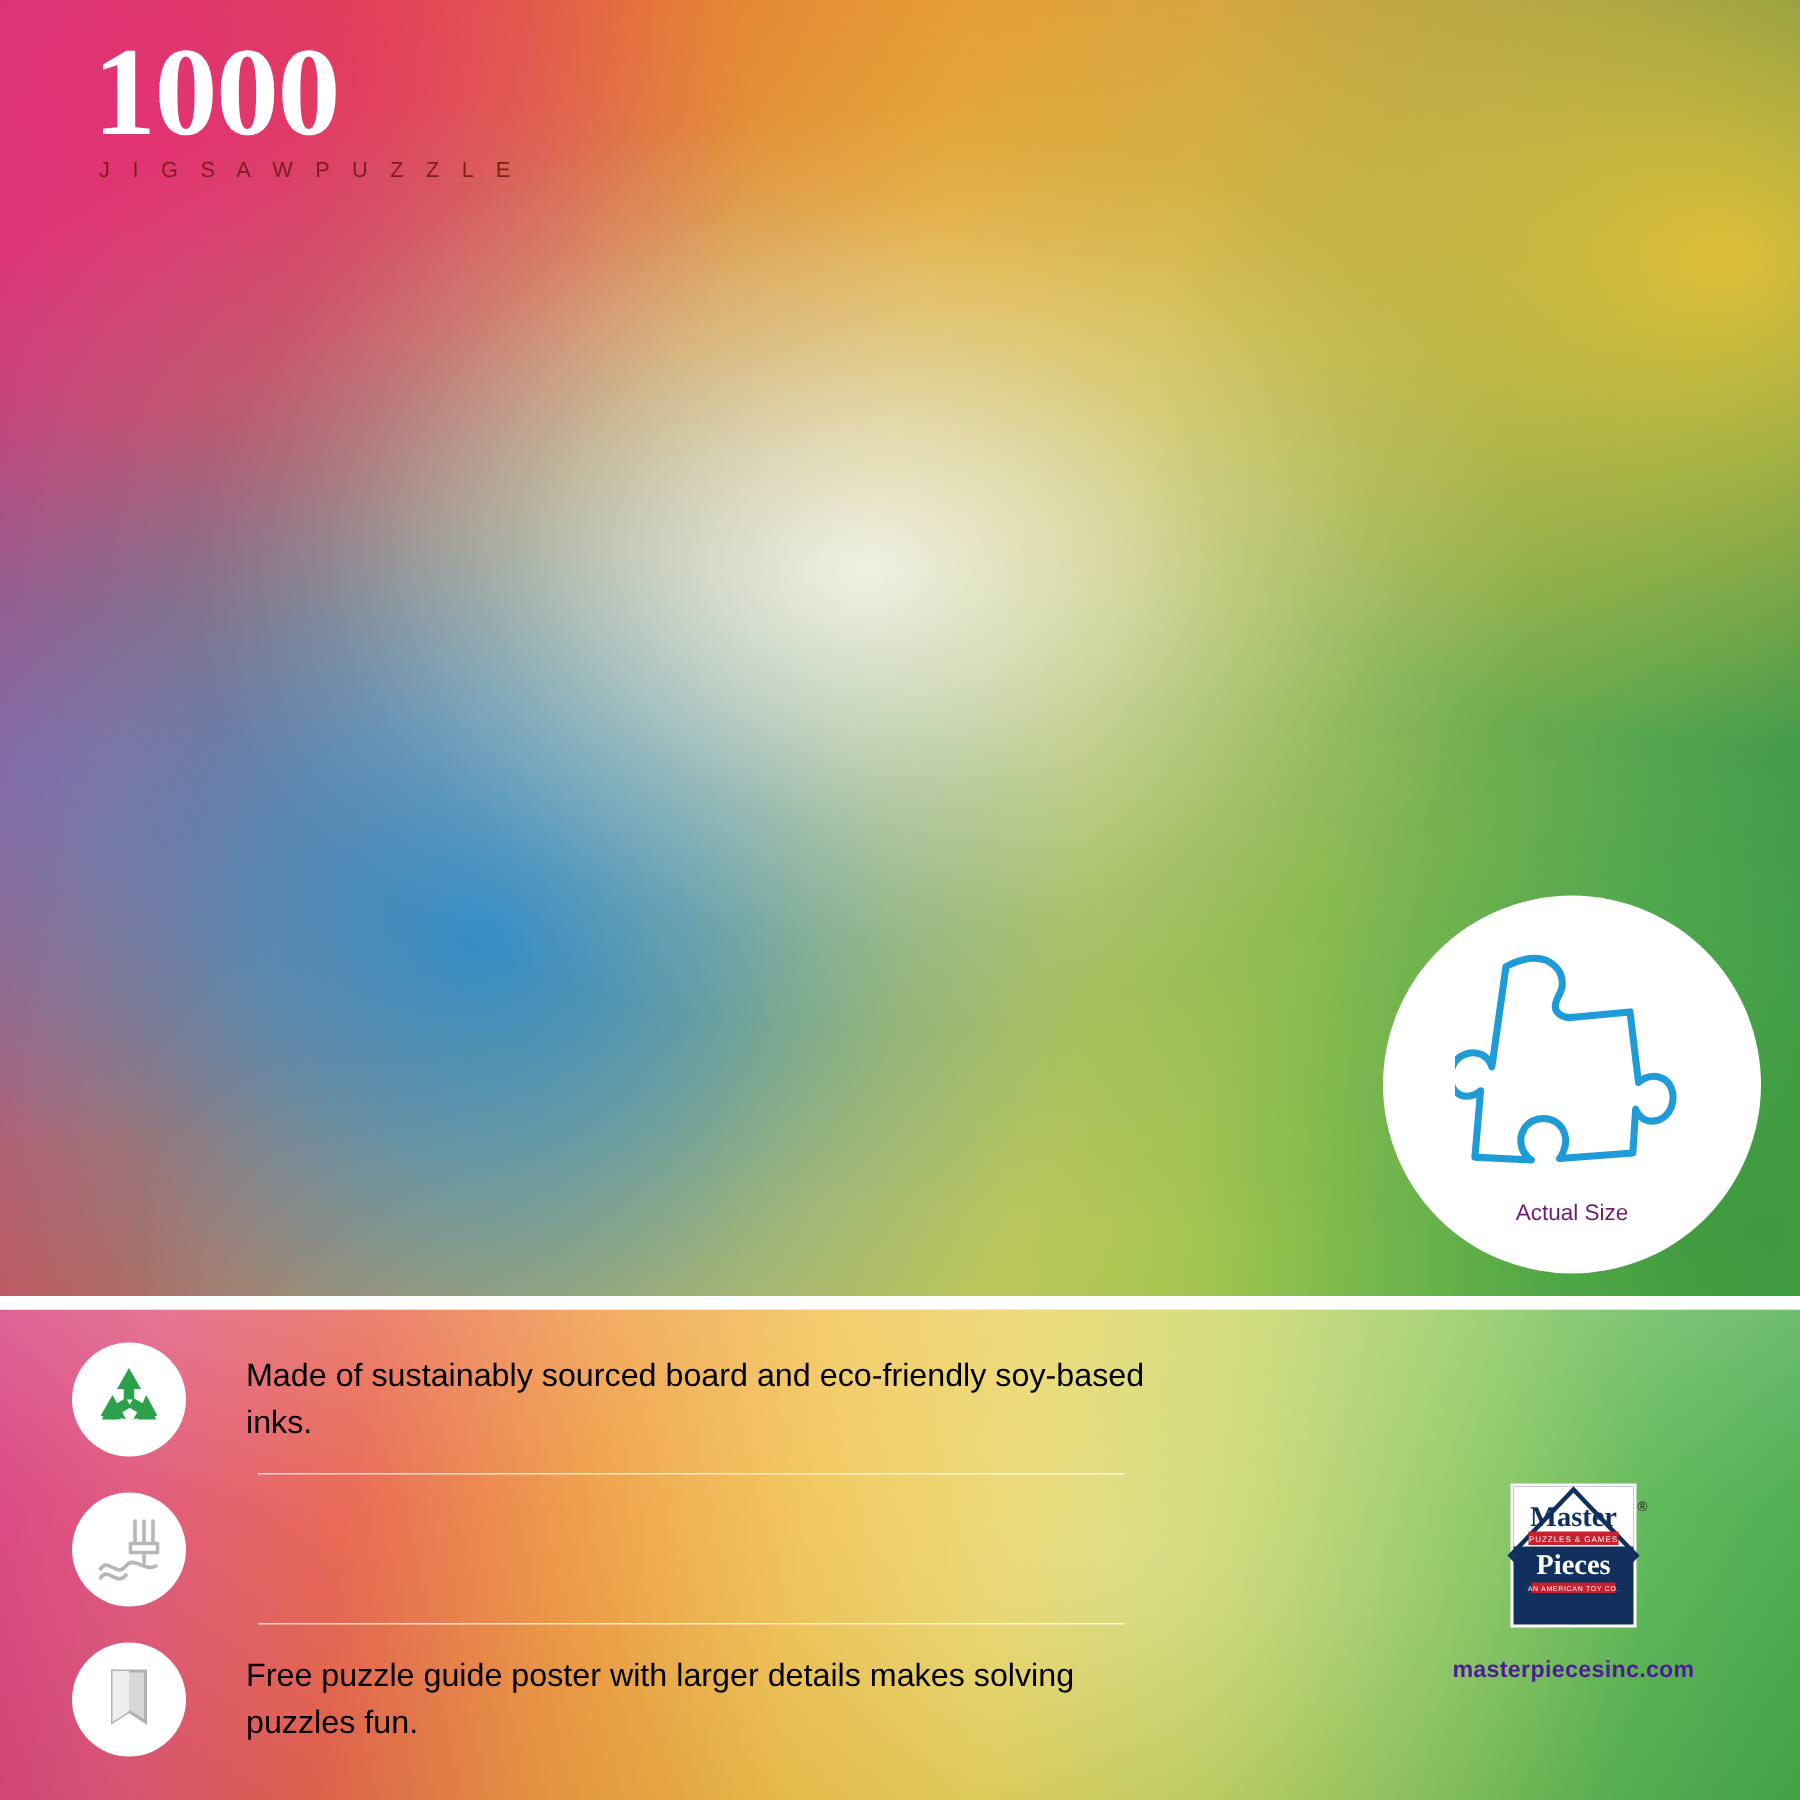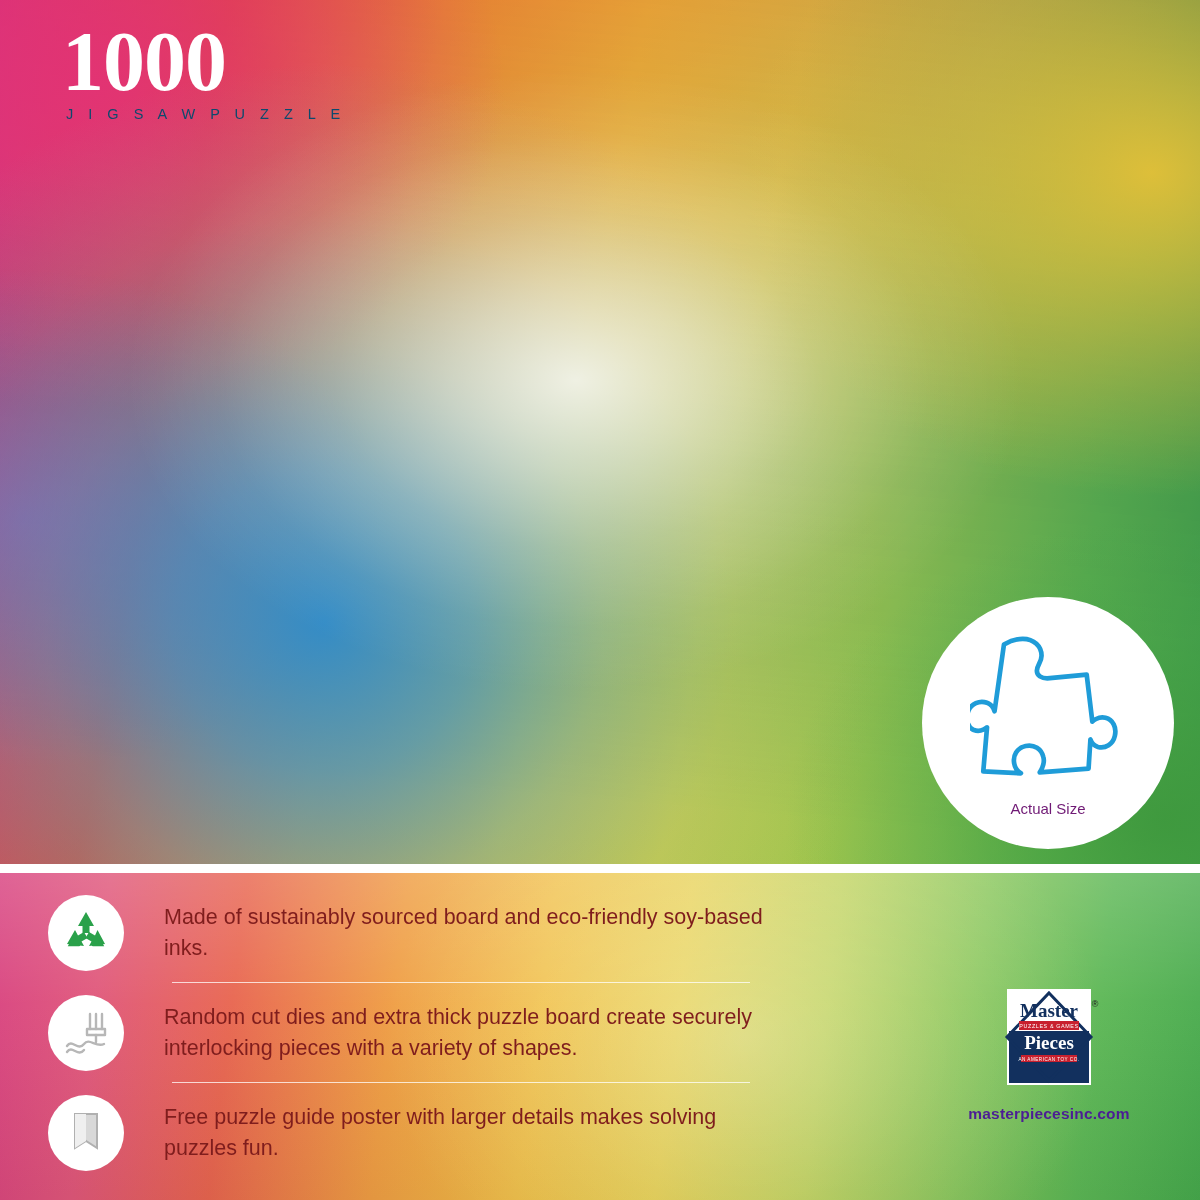--- a/index.html
+++ b/index.html
@@ -109,21 +109,21 @@
     font-weight: bold;
     color: #ffffff;
     letter-spacing: -1px;
     font-family: Liberation Serif, serif;
   }
   .piece-sub {
     margin-top: 4px;
     margin-left: 4px;
     font-size: 14.5px;
     letter-spacing: 5.5px;
-    color: #0c4a6e;
+    color: #7f1d1d;
     font-family: "Liberation Sans", sans-serif;
   }
 
   
   .actual-size-badge {
     position: absolute;
     left: 922px;
     top: 597px;
     width: 252px;
     height: 252px;
@@ -219,21 +219,21 @@
     min-width: 76px;
     border-radius: 50%;
     background: #ffffff;
     display: flex;
     align-items: center;
     justify-content: center;
     margin-left: 8px;
   }
   .feature-text {
     margin-left: 40px;
-    color: #7f1d1d;
+    color: #000000;
     font-size: 21.5px;
     line-height: 31px;
     font-family: "Liberation Sans", sans-serif;
   }
   .feature-rule {
     position: absolute;
     left: 132px;
     right: 30px;
     bottom: 0;
     height: 1px;
@@ -349,21 +349,20 @@
               <path d="M30 6 L30 21"></path>
               <path d="M36 6 L36 21"></path>
               <path d="M42 6 L42 21"></path>
               <path d="M27 21 L45 21 L45 27 L27 27 Z"></path>
               <path d="M36 27 L36 34"></path>
               <path d="M7 38 C12 30 18 44 24 36 C29 29 36 40 44 36"></path>
               <path d="M7 44 C12 36 18 50 24 42"></path>
             </g>
           </svg>
         </div>
-        <div class="feature-text">Random cut dies and extra thick puzzle board create securely interlocking pieces with a variety of shapes.</div>
         <div class="feature-rule"></div>
       </div>
 
       <div class="feature-row">
         <div class="feature-icon">
           <svg width="50" height="50" viewBox="0 0 50 50">
             <path d="M14 6 L36 6 L36 40 L25 33 L14 40 Z" fill="#d8d8d8" stroke="#b0b0b0" stroke-width="2"></path>
             <path d="M14 6 L25 6 L25 33 L14 40 Z" fill="#efefef"></path>
           </svg>
         </div>

